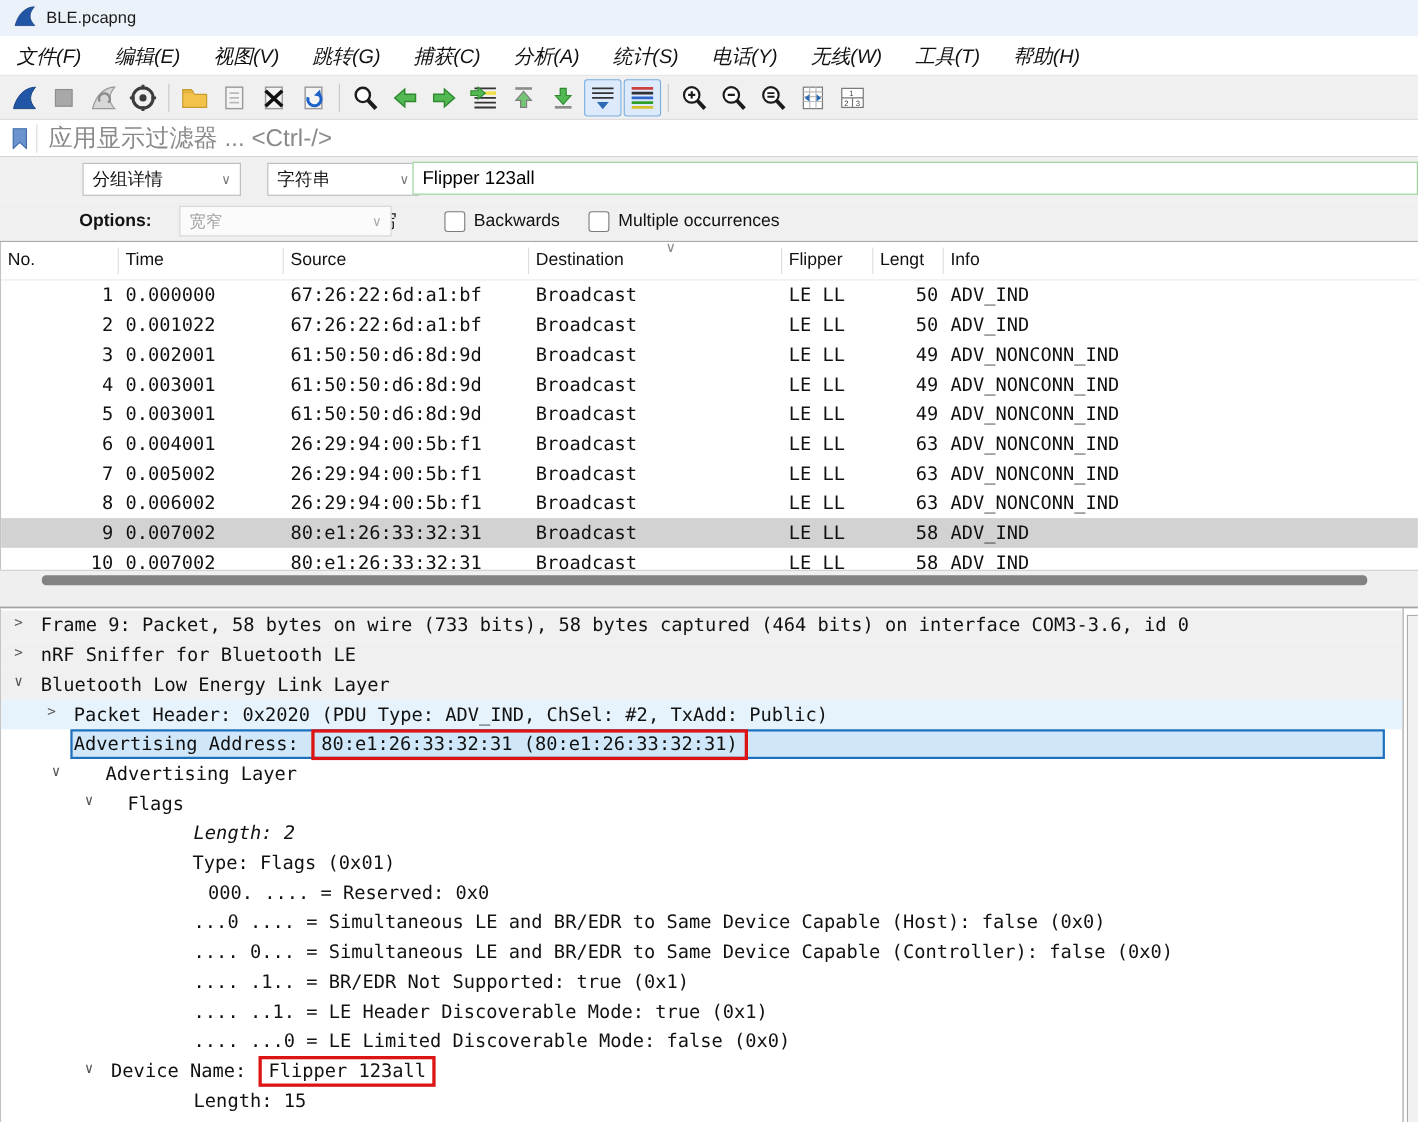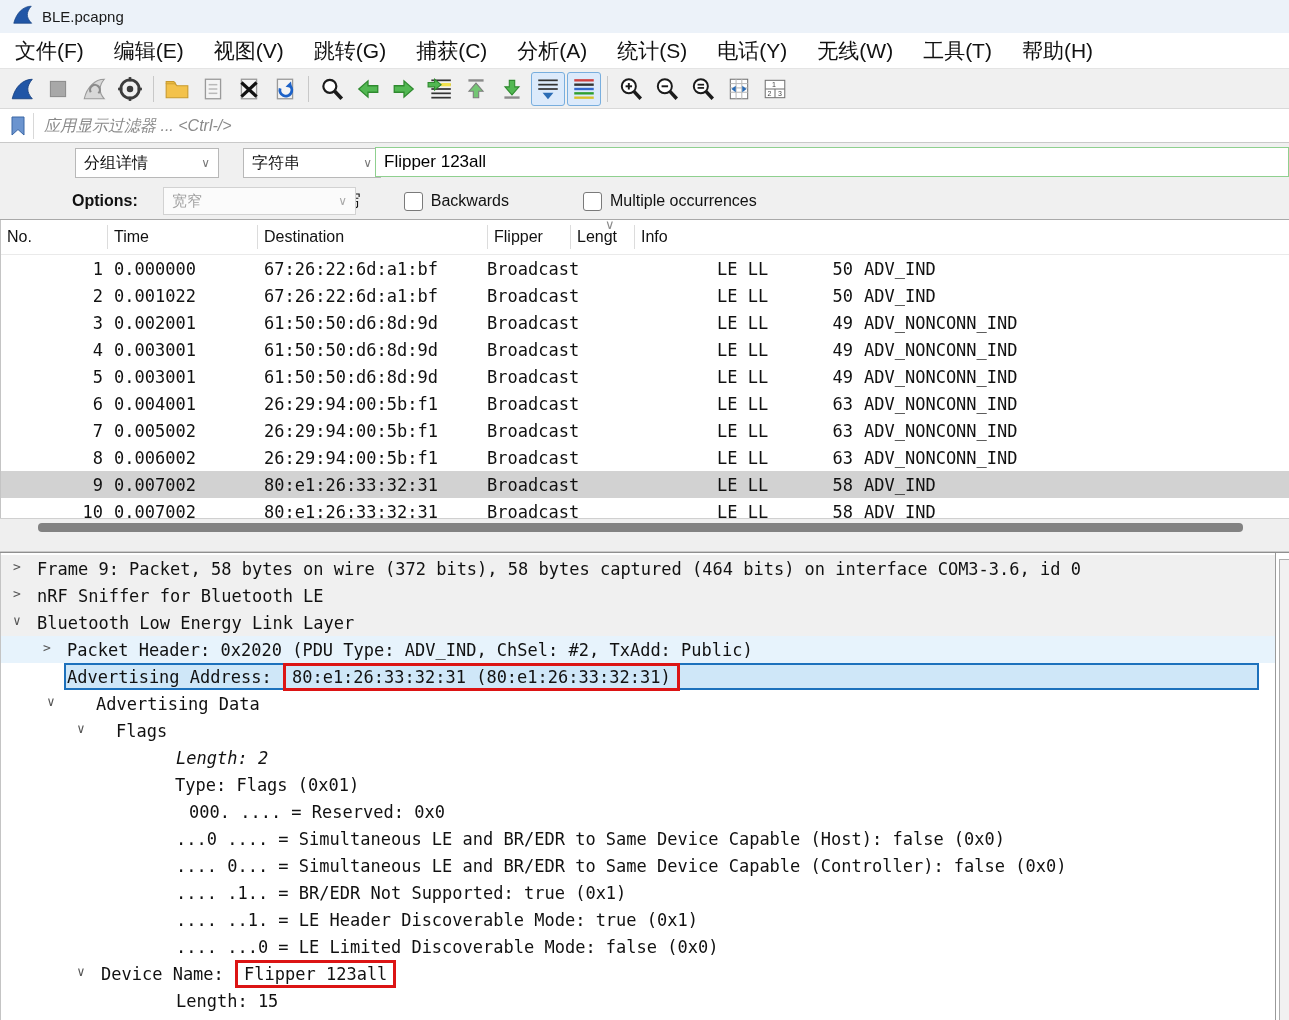--- a/index.html
+++ b/index.html
@@ -7,33 +7,33 @@
        font-family:"Liberation Sans","DejaVu Sans",sans-serif;color:#111;
        position:relative;font-size:16px;}
   .mono{font-family:"DejaVu Sans Mono","Liberation Mono",monospace;}
 
   
   #titlebar{height:33px;background:#ecf2f9;display:flex;align-items:center;gap:9px;padding-left:12px;}
   #titlebar .title{font-size:15px;color:#1a1a1a;}
 
   
   #menubar{height:35px;background:#ffffff;display:flex;align-items:center;border-bottom:1px solid #e4e4e4;}
-  .menu-item{padding:0 15px;font-size:21px;line-height:34px;cursor:default;}
+  .menu-item{padding:0 15px;font-size:18px;line-height:34px;cursor:default;font-style:italic;}
 
   
   #toolbar{height:39px;background:#f0f0f0;display:flex;align-items:center;padding-left:4px;border-bottom:1px solid #d9d9d9;}
   .tbtn{width:32px;height:32px;display:flex;align-items:center;justify-content:center;margin:0 1px;border:1px solid transparent;border-radius:3px;}
   .tbtn.active{background:#dbeafб;background:#dceafb;border:1px solid #78aede;}
   .tsep{width:1px;height:26px;background:#c8c8c8;margin:0 5px;}
   .tbtn svg{display:block;}
 
   
   #filterbar{height:33px;background:#ffffff;border-bottom:1px solid #c9c9c9;display:flex;align-items:center;}
   #filterbar .bm{width:30px;height:26px;display:flex;align-items:center;justify-content:center;border-right:1px solid #d8d8d8;margin-left:3px;}
-  #filter-input{flex:1;border:none;outline:none;font-size:16px;color:#111;padding:0 10px;height:28px;background:transparent;font-style:italic;}
+  #filter-input{flex:1;border:none;outline:none;font-size:22px;color:#111;padding:0 10px;height:28px;background:transparent;}
   #filter-input::placeholder{color:#8a8a8a;}
 
   
   #findbar{height:40px;background:#f0f0f0;position:relative;}
   .combo{position:absolute;top:5px;height:28px;background:#fff;border:1px solid #b8b8b8;
          display:flex;align-items:center;justify-content:space-between;padding:0 8px;font-size:16px;}
   .combo .chev{color:#777;font-size:12px;margin-left:10px;}
   #combo-area{left:75px;width:126px;}
   #combo-chars{left:243px;width:120px;}
   #search-input{position:absolute;left:375px;right:0;top:4px;height:28px;border:1px solid #8fd08f;
@@ -42,21 +42,21 @@
   
   #optionsbar{height:36px;background:#f0f0f0;border-bottom:1px solid #a9a9a9;position:relative;
               display:flex;align-items:center;}
   #options-label{font-weight:bold;font-size:16px;margin-left:72px;}
   #combo-width{position:absolute;left:163px;top:4px;width:175px;height:26px;background:#fbfbfb;
                border:1px solid #d2d2d2;color:#a0a0a0;display:flex;align-items:center;justify-content:space-between;padding:0 8px;font-size:15px;}
   .chk{display:flex;align-items:center;gap:8px;font-size:16px;}
   .chkbox{width:17px;height:17px;border:1px solid #7a7a7a;border-radius:3px;background:#fff;}
   #chk-case{margin-left:116px;}
   #chk-back{margin-left:43px;}
-  #chk-multi{margin-left:74px;}
+  #chk-multi{margin-left:26px;}
 
   
   #plist{position:relative;background:#fff;border-left:1px solid #c4c4c4;}
   #phead{height:34px;display:flex;align-items:center;position:relative;border-bottom:1px solid #eaeaea;}
   .hcell{font-size:16px;padding-left:6px;box-sizing:border-box;border-right:1px solid #dcdcdc;height:24px;line-height:24px;}
   #sort-ind{position:absolute;left:604px;top:-3px;color:#8a8a8a;font-size:13px;}
   #prows{height:263px;overflow:hidden;}
   .prow{height:27px;display:flex;align-items:center;font-size:17px;white-space:pre;}
   .prow.sel{background:#d2d2d2;}
   .pcell{box-sizing:border-box;padding-left:6px;overflow:hidden;}
@@ -326,20 +326,21 @@
     <span class="chkbox"></span>
     <span>Multiple occurrences</span>
   </label>
 </div>
 
 <div id="plist">
   <div id="phead">
     <span id="sort-ind">∨</span>
   <span class="hcell" style="width: 107px;">No.</span>
       <span class="hcell" style="width: 150px;">Time</span>
+      <span class="hcell" style="width: 223px;">Source</span>
       <span class="hcell" style="width: 230px;">Destination</span>
       <span class="hcell" style="width: 83px;">Flipper</span>
       <span class="hcell" style="width: 64px;">Lengt</span>
       <span class="hcell" style="width: auto; flex: 1 1 0%; border-right: none;">Info</span>
     </div>
   <div id="prows">
       <div class="prow mono"><span class="pcell r" style="width: 107px;">1</span><span class="pcell" style="width: 150px;">0.000000</span><span class="pcell" style="width: 223px;">67:26:22:6d:a1:bf</span><span class="pcell" style="width: 230px;">Broadcast</span><span class="pcell" style="width: 83px;">LE LL</span><span class="pcell r" style="width: 64px;">50</span><span class="pcell" style="width: auto; flex: 1 1 0%;">ADV_IND</span></div>
       <div class="prow mono"><span class="pcell r" style="width: 107px;">2</span><span class="pcell" style="width: 150px;">0.001022</span><span class="pcell" style="width: 223px;">67:26:22:6d:a1:bf</span><span class="pcell" style="width: 230px;">Broadcast</span><span class="pcell" style="width: 83px;">LE LL</span><span class="pcell r" style="width: 64px;">50</span><span class="pcell" style="width: auto; flex: 1 1 0%;">ADV_IND</span></div>
       <div class="prow mono"><span class="pcell r" style="width: 107px;">3</span><span class="pcell" style="width: 150px;">0.002001</span><span class="pcell" style="width: 223px;">61:50:50:d6:8d:9d</span><span class="pcell" style="width: 230px;">Broadcast</span><span class="pcell" style="width: 83px;">LE LL</span><span class="pcell r" style="width: 64px;">49</span><span class="pcell" style="width: auto; flex: 1 1 0%;">ADV_NONCONN_IND</span></div>
       <div class="prow mono"><span class="pcell r" style="width: 107px;">4</span><span class="pcell" style="width: 150px;">0.003001</span><span class="pcell" style="width: 223px;">61:50:50:d6:8d:9d</span><span class="pcell" style="width: 230px;">Broadcast</span><span class="pcell" style="width: 83px;">LE LL</span><span class="pcell r" style="width: 64px;">49</span><span class="pcell" style="width: auto; flex: 1 1 0%;">ADV_NONCONN_IND</span></div>
@@ -352,26 +353,26 @@
     </div>
 </div>
 
 <div id="hscroll">
   <div id="hthumb"></div>
   <div class="edge"></div>
 </div>
 
 <div id="details">
   <div id="dcontent">
-      <div class="dline mono gray"><span class="dexp" style="left: 12px;">&gt;</span><span class="dtext" style="left: 36px;">Frame 9: Packet, 58 bytes on wire (372 bits), 58 bytes captured (464 bits) on interface COM3-3.6, id 0</span></div>
+      <div class="dline mono gray"><span class="dexp" style="left: 12px;">&gt;</span><span class="dtext" style="left: 36px;">Frame 9: Packet, 58 bytes on wire (733 bits), 58 bytes captured (464 bits) on interface COM3-3.6, id 0</span></div>
       <div class="dline mono gray"><span class="dexp" style="left: 12px;">&gt;</span><span class="dtext" style="left: 36px;">nRF Sniffer for Bluetooth LE</span></div>
       <div class="dline mono gray"><span class="dexp" style="left: 12px;">∨</span><span class="dtext" style="left: 36px;">Bluetooth Low Energy Link Layer</span></div>
       <div class="dline mono related"><span class="dexp" style="left: 42px;">&gt;</span><span class="dtext" style="left: 66px;">Packet Header: 0x2020 (PDU Type: ADV_IND, ChSel: #2, TxAdd: Public)</span></div>
       <div class="dline mono"><div class="selbox"></div><span class="dtext" style="left: 66px;"><span>Advertising Address: </span><span class="redbox">80:e1:26:33:32:31 (80:e1:26:33:32:31)</span></span></div>
-      <div class="dline mono"><span class="dexp" style="left: 46px;">∨</span><span class="dtext" style="left: 95px;">Advertising Data</span></div>
+      <div class="dline mono"><span class="dexp" style="left: 46px;">∨</span><span class="dtext" style="left: 95px;">Advertising Layer</span></div>
       <div class="dline mono"><span class="dexp" style="left: 76px;">∨</span><span class="dtext" style="left: 115px;">Flags</span></div>
       <div class="dline mono"><span class="dtext" style="left: 175px; font-style: italic;">Length: 2</span></div>
       <div class="dline mono"><span class="dtext" style="left: 174px;">Type: Flags (0x01)</span></div>
       <div class="dline mono"><span class="dtext" style="left: 188px;">000. .... = Reserved: 0x0</span></div>
       <div class="dline mono"><span class="dtext" style="left: 175px;">...0 .... = Simultaneous LE and BR/EDR to Same Device Capable (Host): false (0x0)</span></div>
       <div class="dline mono"><span class="dtext" style="left: 175px;">.... 0... = Simultaneous LE and BR/EDR to Same Device Capable (Controller): false (0x0)</span></div>
       <div class="dline mono"><span class="dtext" style="left: 175px;">.... .1.. = BR/EDR Not Supported: true (0x1)</span></div>
       <div class="dline mono"><span class="dtext" style="left: 175px;">.... ..1. = LE Header Discoverable Mode: true (0x1)</span></div>
       <div class="dline mono"><span class="dtext" style="left: 175px;">.... ...0 = LE Limited Discoverable Mode: false (0x0)</span></div>
       <div class="dline mono"><span class="dexp" style="left: 76px;">∨</span><span class="dtext" style="left: 100px;"><span>Device Name: </span><span class="redbox">Flipper 123all</span></span></div>

